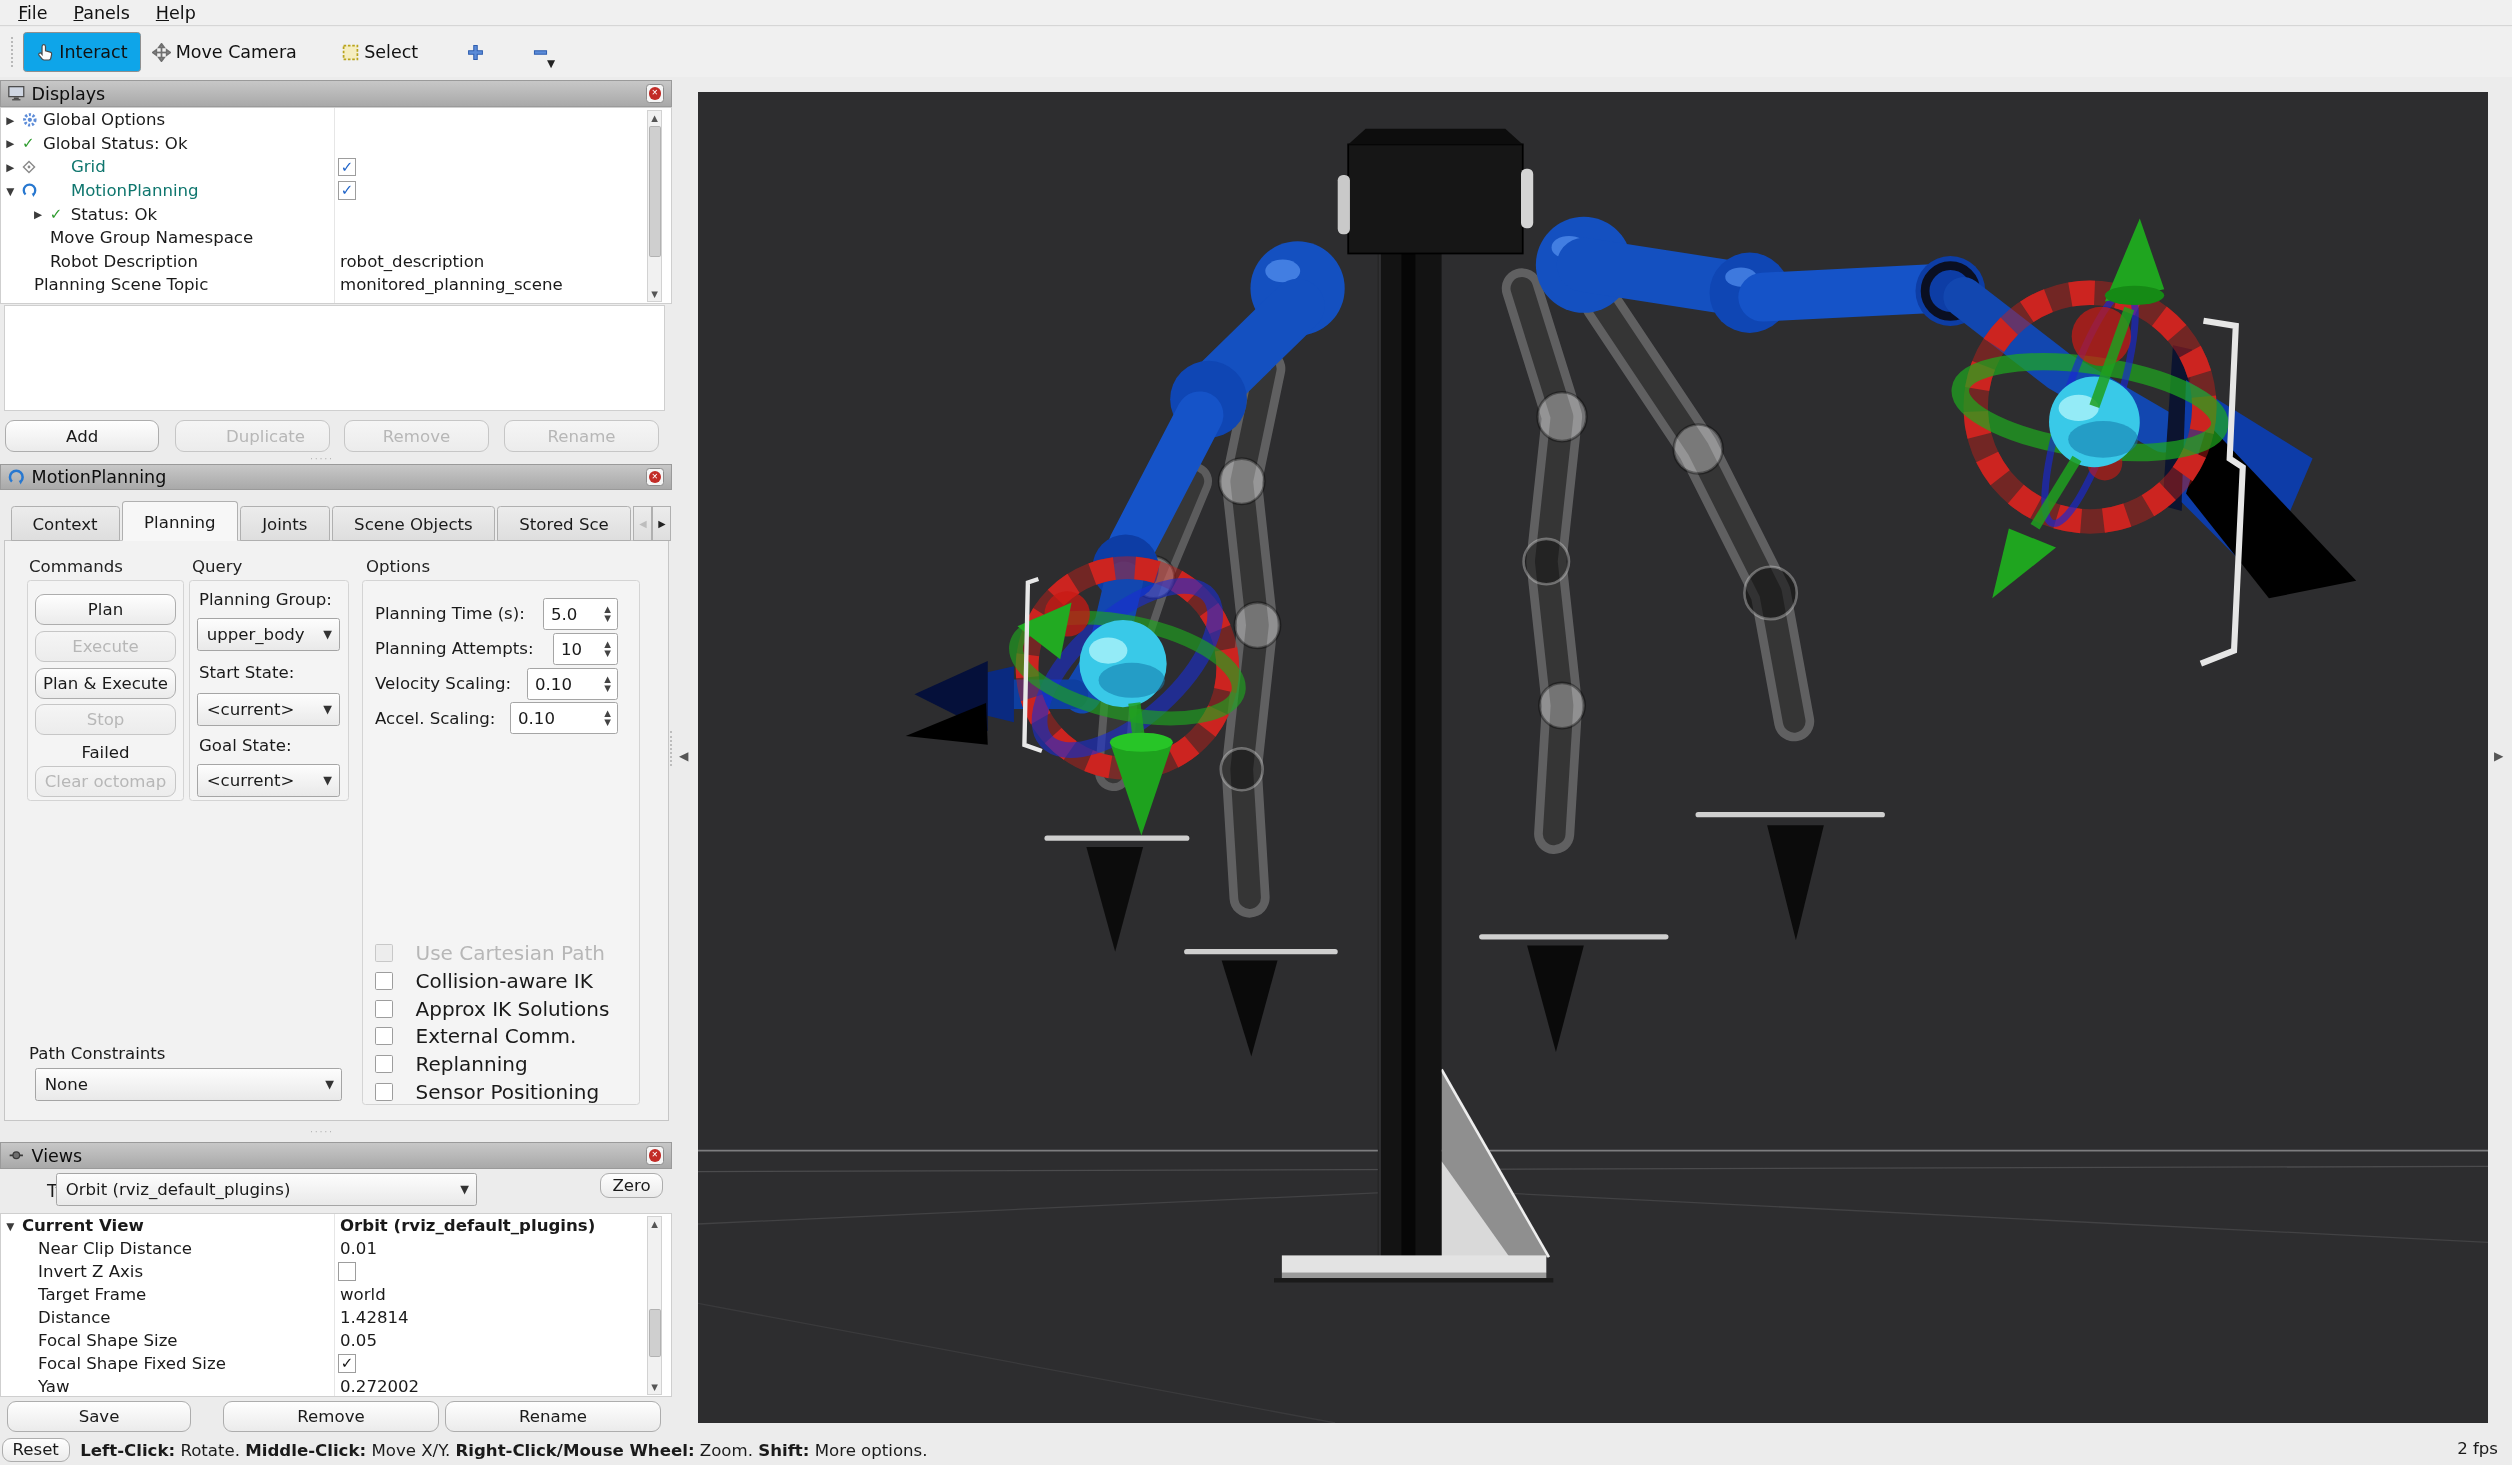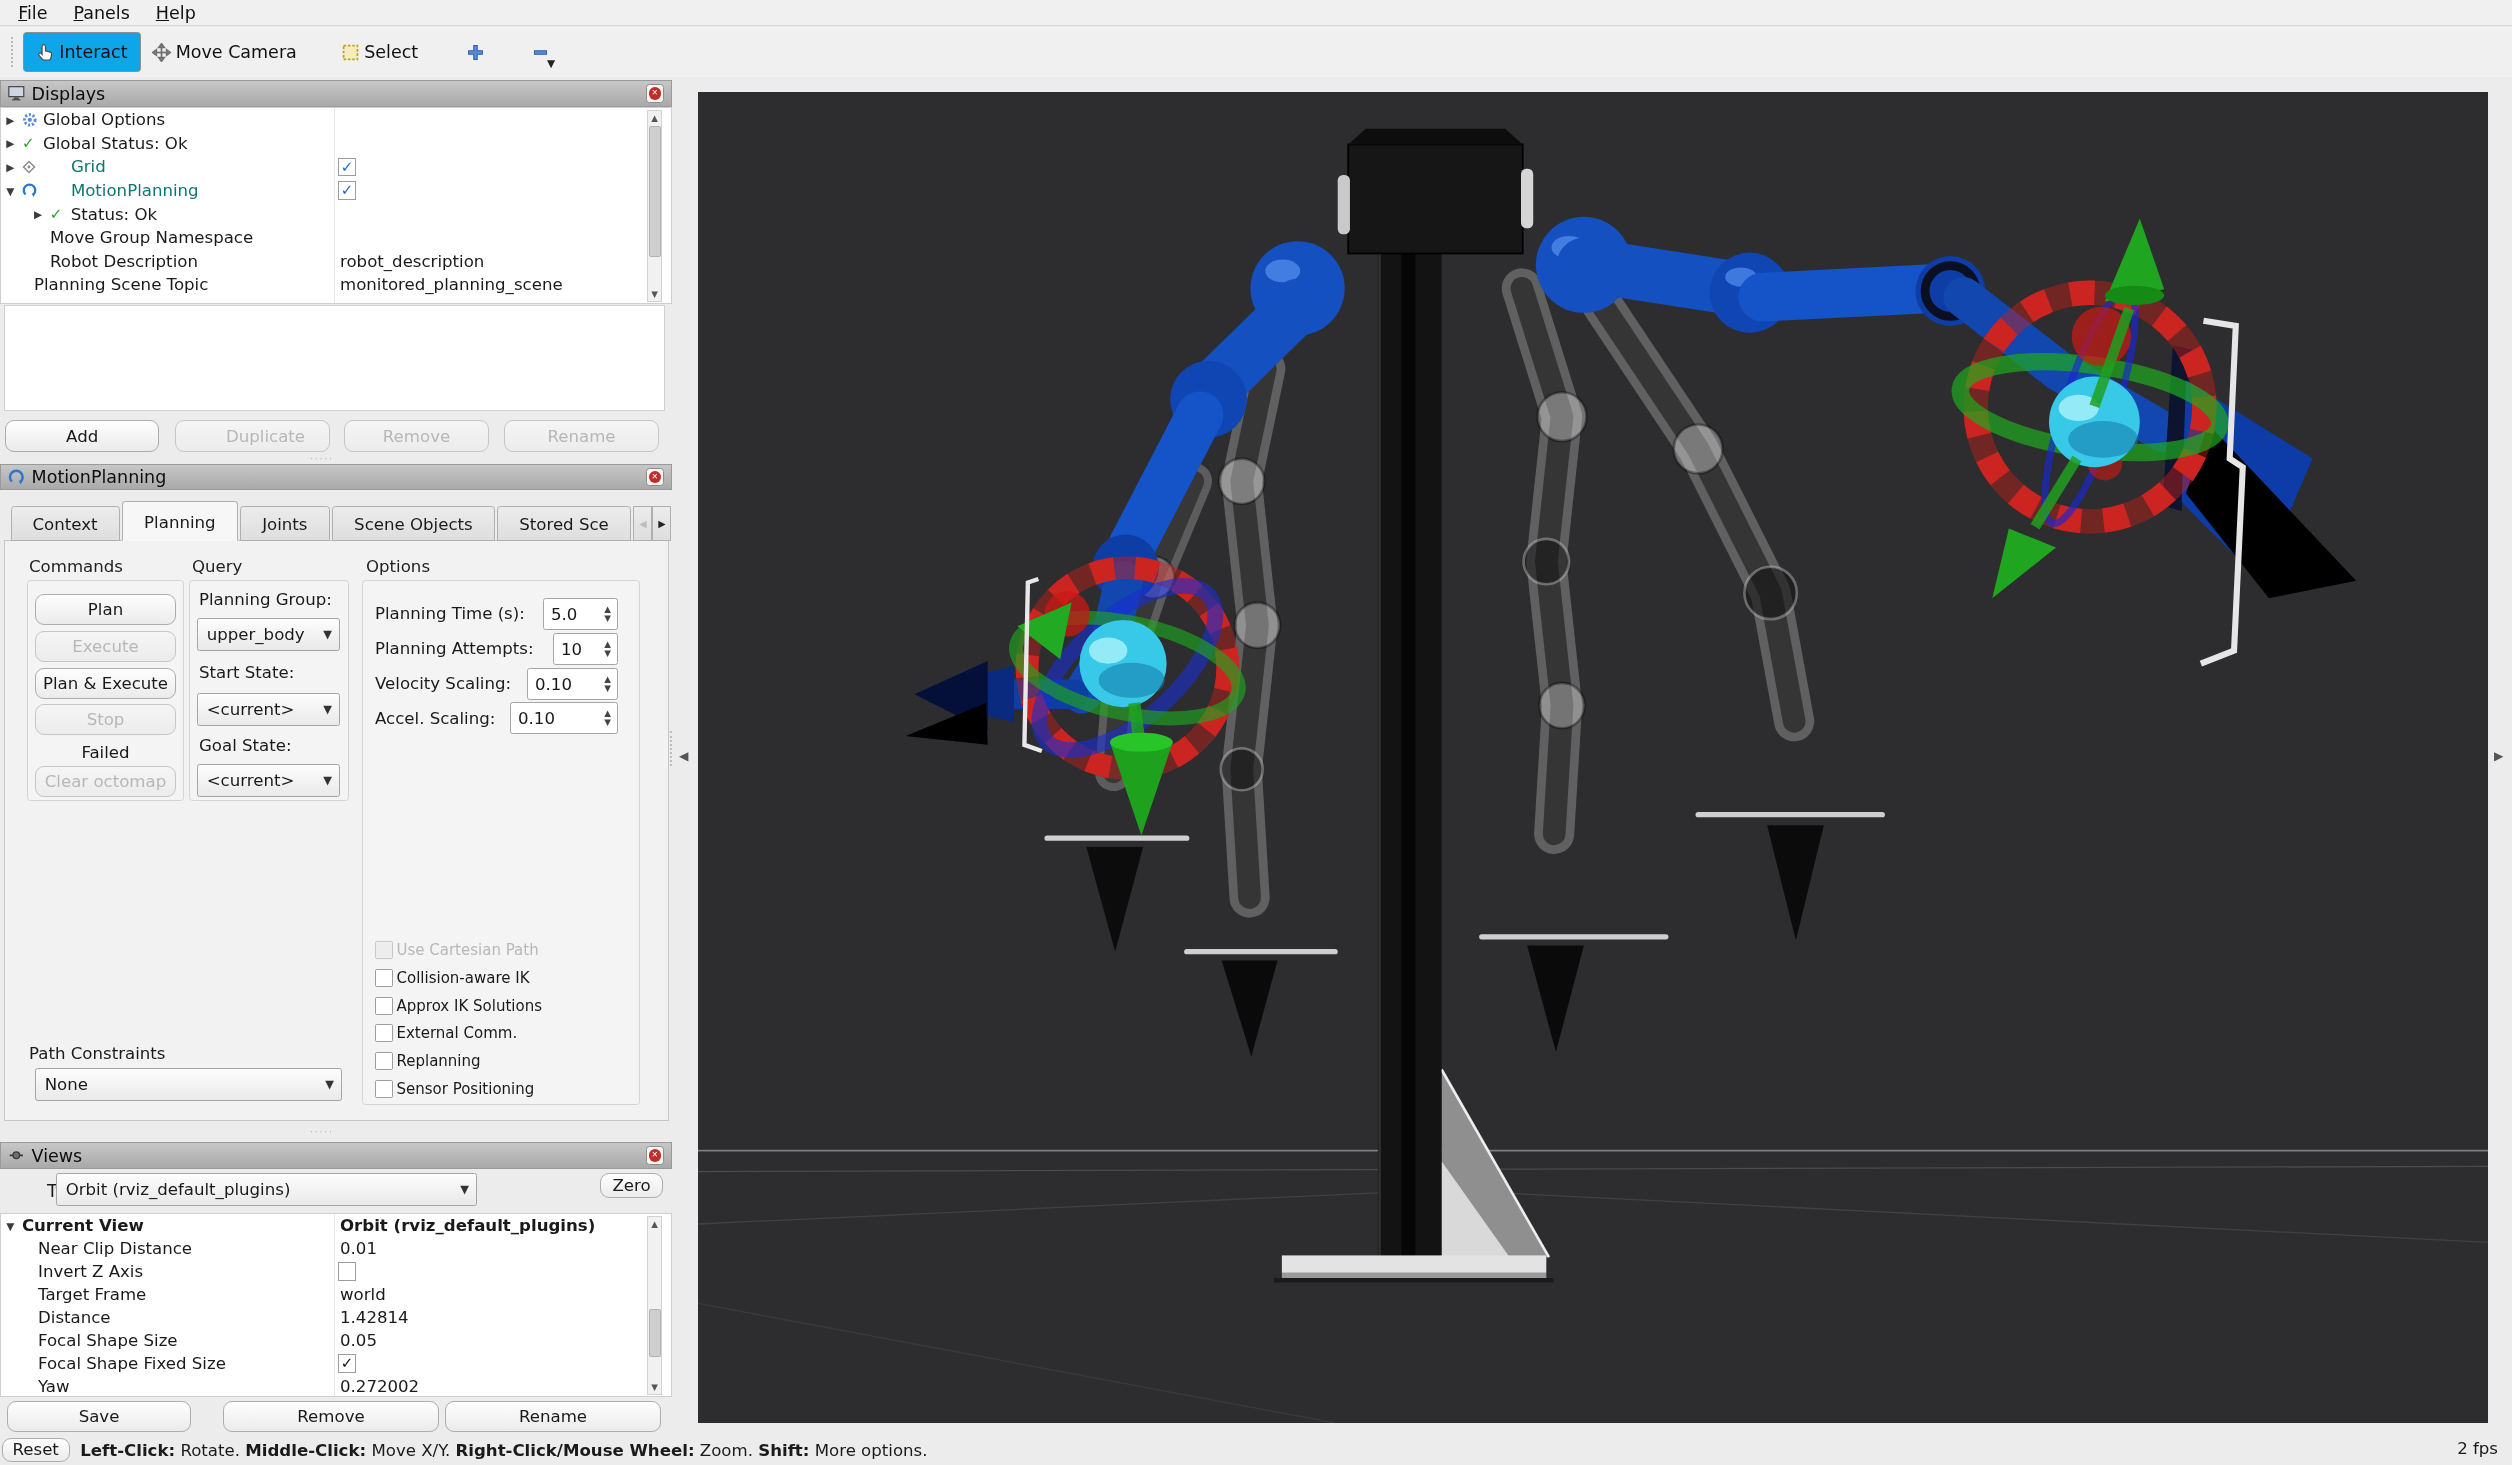--- a/index.html
+++ b/index.html
@@ -45,21 +45,21 @@
   .green-check { color:#2e9b2e; font-weight:bold; font-size:15px; }
   .vscroll { position:absolute; width:15.7px; background:#f1f1f1; border:0.9px solid #d2d2d2; }
   .vscroll .sa { position:absolute; left:0; width:14px; height:14px; font-size:8.7px; color:#555; text-align:center; line-height:14px; }
   .vscroll .sa.top { top:0; }
   .vscroll .sa.bot { bottom:0; }
   .vscroll .thumb { position:absolute; left:0.9px; width:12.2px; background:#cfcfcf; border:0.9px solid #b2b2b2; border-radius:1.7px; }
   .dots-h { position:absolute; color:#b5b5b5; font-size:9.6px; letter-spacing:1.7px; }
   .grouplabel { position:absolute; font-size:16.6px; color:#222; }
   .groupbox { position:absolute; background:#f4f4f4; border:0.9px solid #d4d4d4; border-radius:3.5px; }
   .formrow-label { position:absolute; font-size:16.6px; color:#1a1a1a; white-space:nowrap; }
-  .cbrow { position:absolute; display:flex; align-items:center; gap:4px; font-size:15px; }
+  .cbrow { position:absolute; display:flex; align-items:center; gap:23px; font-size:20px; }
   .cbrow.disabled { color:#b7b7b7; }
 
   
   .tabbar { position:absolute; left:10.5px; top:501px; display:flex; align-items:flex-end; height:40px; }
   .tab { background:linear-gradient(#ececec,#dedede); border:0.9px solid #b0b0b0; border-radius:3.5px 3.5px 0 0; padding:7.9px 21px; font-size:16.6px; margin-right:2.6px; height:35px; }
   .tab.active { background:#f7f7f7; height:40px; padding-top:10.5px; border-bottom-color:#f7f7f7; position:relative; z-index:2; }
   .tabscroll { width:19px; height:35px; border:0.9px solid #b0b0b0; background:linear-gradient(#ececec,#dedede); display:flex; align-items:center; justify-content:center; font-size:9.6px; }
   .pane { position:absolute; left:3.5px; top:540px; width:665px; height:581px; background:#f2f2f2; border:0.9px solid #c6c6c6; }
 
   

